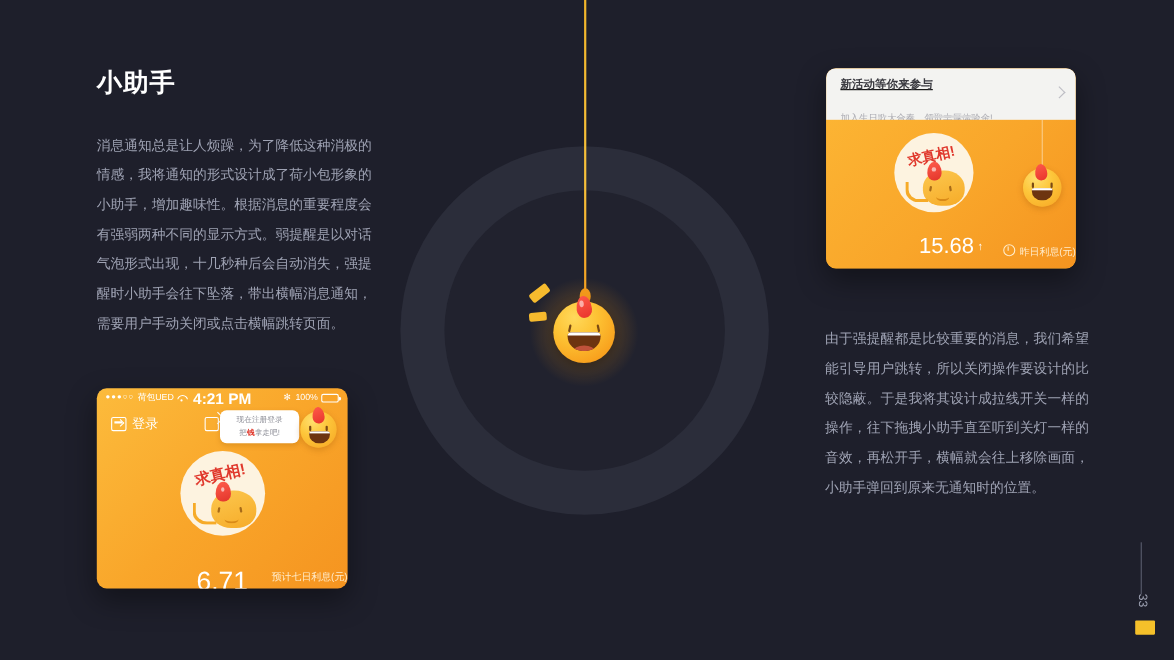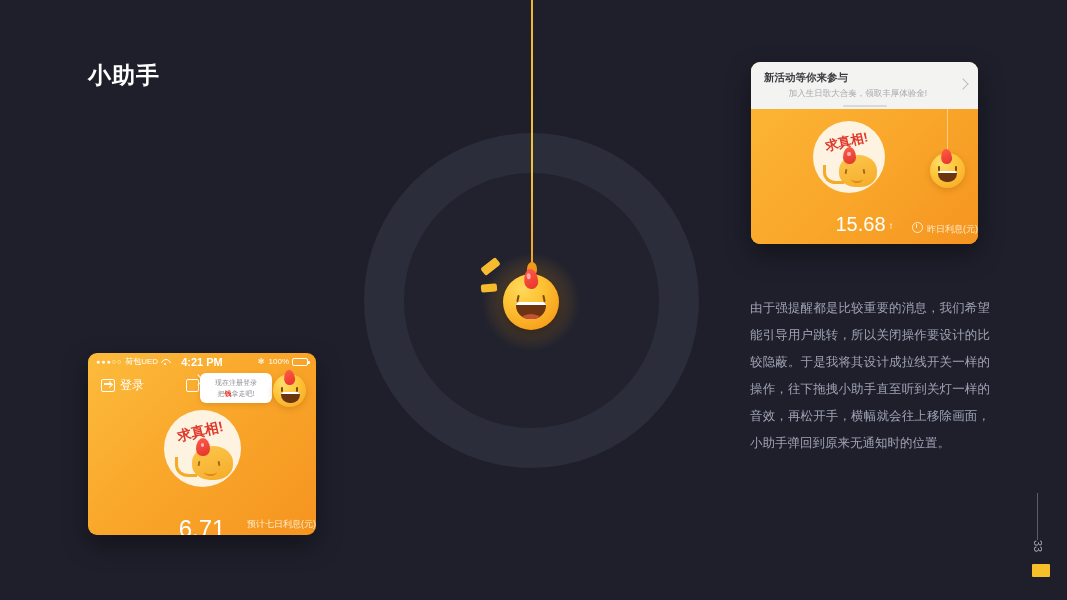--- a/index.html
+++ b/index.html
@@ -99,27 +99,27 @@
   .right-col{position:absolute;left:750px;top:295px;width:240px;}
   .right-col .body-para{color:#9fa3b4;}
 
   
   .card{
     position:absolute;border-radius:9px;overflow:hidden;
     box-shadow:0 10px 26px rgba(0,0,0,.40);
   }
 
   
-  .card-top{left:751px;top:62px;width:227px;height:182px;background:#f9a82a;}
+  .card-top{left:751px;top:62px;width:227px;height:182px;background:#f9a82a;text-decoration:underline;}
   .banner{
     height:47px;background:#f3f3f1;position:relative;padding:8px 26px 0 13px;
     box-sizing:border-box;
   }
   .banner-title{font-size:10.5px;font-weight:700;color:#3a3a40;line-height:14px;}
-  .banner-sub{font-size:8.5px;color:#a9a9b0;line-height:14px;margin-top:2px;text-align:center;}
+  .banner-sub{font-size:8.5px;color:#a9a9b0;line-height:14px;margin-top:16px;}
   .banner-chevron{
     position:absolute;right:11px;top:18px;width:7px;height:7px;
     border-right:1.4px solid #bdbdc4;border-top:1.4px solid #bdbdc4;
     transform:rotate(45deg);
   }
   .banner-handle{
     position:absolute;left:50%;bottom:2px;transform:translateX(-50%);
     width:44px;height:2.5px;background:#d9d9da;border-radius:2px;
   }
   .card-body{
@@ -210,21 +210,21 @@
   }
   .wifi-ico::before{
     content:"";position:absolute;left:0;top:0;width:8px;height:8px;
     border:1.3px solid #fff;border-radius:50%;
     clip-path:polygon(0 0,100% 0,100% 45%,0 45%);
   }
   .wifi-ico::after{
     content:"";position:absolute;left:3px;top:4px;width:2.4px;height:2.4px;
     background:#fff;border-radius:50%;
   }
-  .sb-time{position:absolute;left:50%;transform:translateX(-50%);font-size:11px;font-weight:600;}
+  .sb-time{position:absolute;left:50%;transform:translateX(-50%);font-size:14px;font-weight:600;}
   .bt-ico{font-size:8px;margin-right:4px;}
   .sb-batt{font-size:8px;margin-right:3px;}
   .batt-shell{
     width:16px;height:8px;border:1px solid #fff;border-radius:2px;position:relative;
     padding:1px;box-sizing:border-box;
   }
   .batt-shell::after{
     content:"";position:absolute;right:-3px;top:2px;width:1.6px;height:3px;
     background:#fff;border-radius:0 1px 1px 0;
   }
@@ -304,20 +304,21 @@
       <div class="mascot-eye r"></div>
       <div class="mascot-mouth">
         <div class="mascot-teeth"></div>
       </div>
     </div>
     <div class="mascot-hat"></div>
   </div>
 
   <div class="left-col">
     <h1 class="page-title">小助手</h1>
+    <p class="body-para">消息通知总是让人烦躁，为了降低这种消极的情感，我将通知的形式设计成了荷小包形象的小助手，增加趣味性。根据消息的重要程度会有强弱两种不同的显示方式。弱提醒是以对话气泡形式出现，十几秒种后会自动消失，强提醒时小助手会往下坠落，带出横幅消息通知，需要用户手动关闭或点击横幅跳转页面。</p>
   </div>
 
   <div class="right-col">
     <p class="body-para">由于强提醒都是比较重要的消息，我们希望能引导用户跳转，所以关闭操作要设计的比较隐蔽。于是我将其设计成拉线开关一样的操作，往下拖拽小助手直至听到关灯一样的音效，再松开手，横幅就会往上移除画面，小助手弹回到原来无通知时的位置。</p>
   </div>
 
   <div class="card card-top">
     <div class="banner">
       <div class="banner-title">新活动等你来参与</div>
       <div class="banner-sub">加入生日歌大合奏，领取丰厚体验金!</div>

